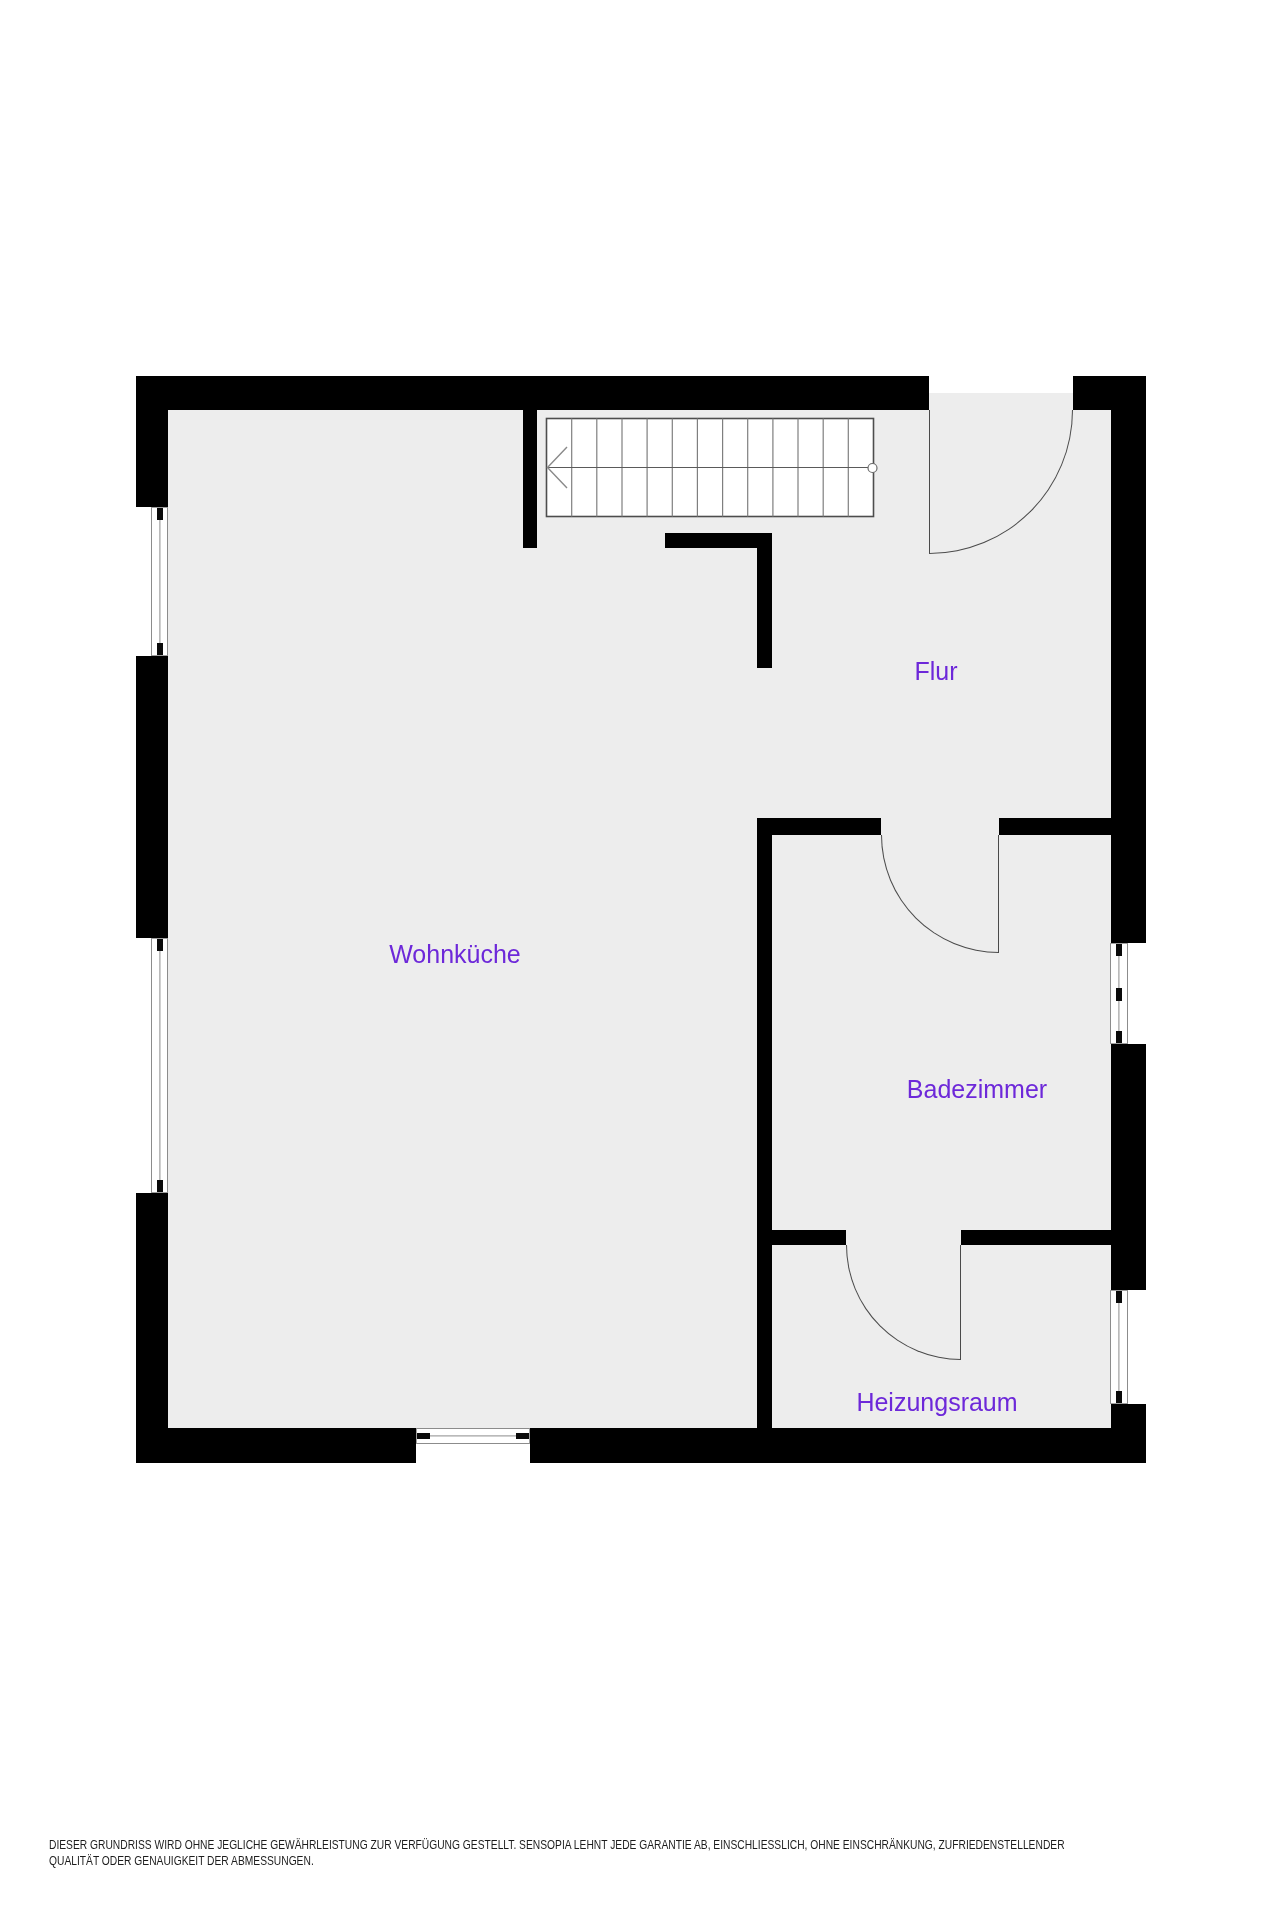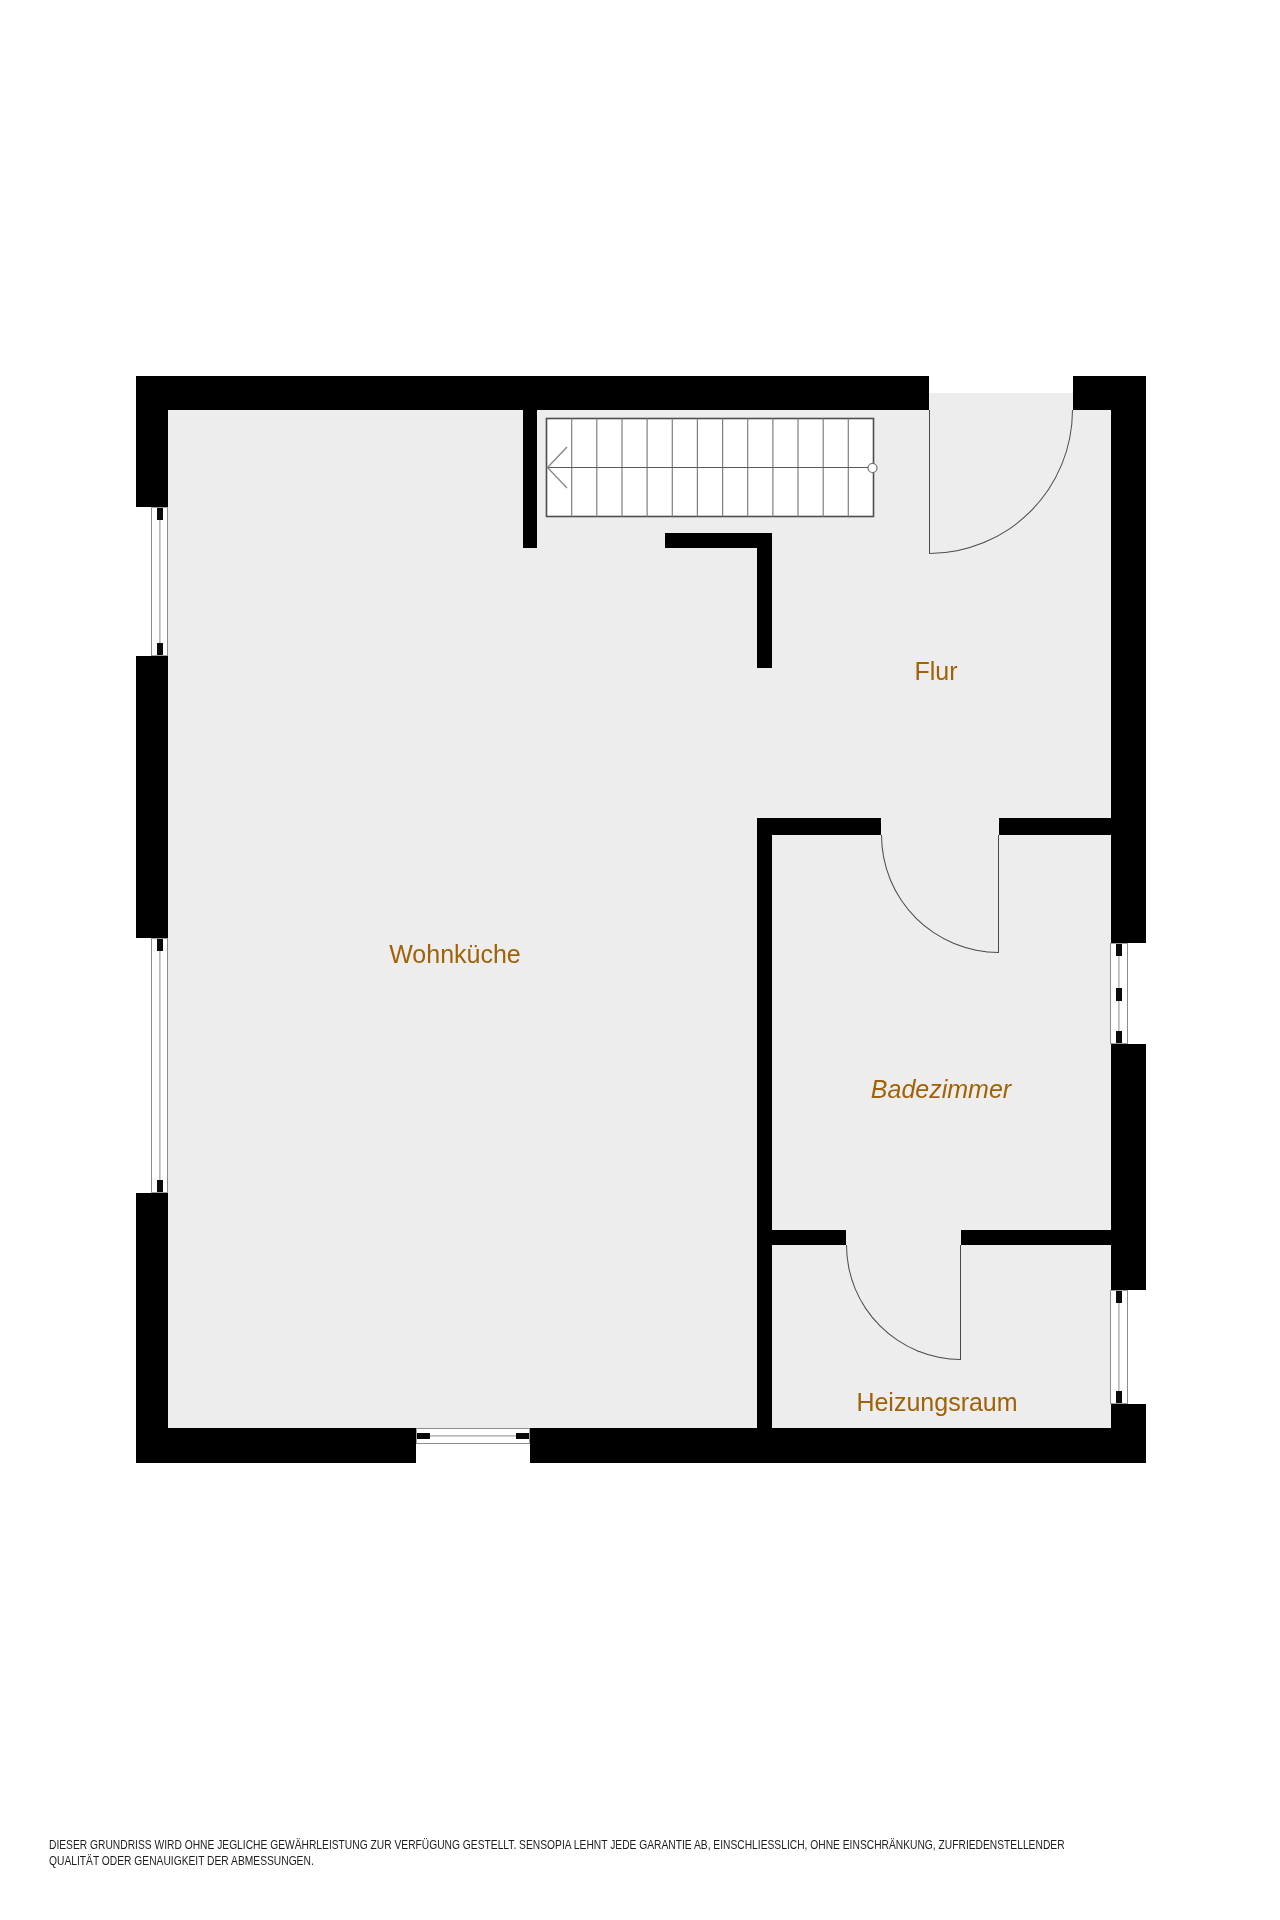--- a/index.html
+++ b/index.html
@@ -18,21 +18,21 @@
   .tick-v{position:absolute;left:50%;transform:translateX(-50%);width:6px;height:12px;background:#0a0a0a;}
   .tick-h{position:absolute;top:50%;transform:translateY(-50%);width:13px;height:6px;background:#0a0a0a;}
   
   .door{position:absolute;box-sizing:border-box;z-index:3;background:transparent;}
   .door-swing-br{border-right:1.3px solid #4a4a4a;border-bottom:1.3px solid #4a4a4a;
                  border-left:1.3px solid #4a4a4a;border-bottom-right-radius:100% 100%;}
   .door-swing-bl{border-left:1.3px solid #4a4a4a;border-bottom:1.3px solid #4a4a4a;
                  border-right:1.3px solid #4a4a4a;border-bottom-left-radius:100% 100%;}
   .stairs{position:absolute;z-index:3;}
   .room-label{position:absolute;z-index:4;transform:translate(-50%,-50%);
-              font-size:25px;color:#a16207;white-space:nowrap;}
+              font-size:25px;color:#6d28d9;white-space:nowrap;}
   .disclaimer{position:absolute;z-index:4;color:#1c1c1c;font-size:13.5px;line-height:16px;
               transform:scaleX(0.76);transform-origin:left top;white-space:nowrap;}
 </style>
 </head>
 <body>
 
 <div id="page">
 
   <div class="floor" style="left:168px;top:410px;width:943px;height:1018px;"></div>
 
@@ -105,21 +105,21 @@
       <line x1="283.2" y1="5.5" x2="283.2" y2="103.5"></line>
       <line x1="308.3" y1="5.5" x2="308.3" y2="103.5"></line>
     </g>
     <line x1="7" y1="54.5" x2="328" y2="54.5" stroke="#5a5a5a" stroke-width="1.1"></line>
     <polyline points="27,34 7.5,54.5 27,75" fill="none" stroke="#8a8a8a" stroke-width="1.4"></polyline>
     <circle cx="332.5" cy="55" r="4.5" fill="#ffffff" stroke="#6a6a6a" stroke-width="1.2"></circle>
   </svg>
 
   <div class="room-label" style="left:455px;top:954px;">Wohnküche</div>
   <div class="room-label" style="left:936px;top:671px;">Flur</div>
-  <div class="room-label" style="left:941px;top:1089px;font-style:italic;">Badezimmer</div>
+  <div class="room-label" style="left:977px;top:1089px;">Badezimmer</div>
   <div class="room-label" style="left:937px;top:1390px;margin-top:12px;">Heizungsraum</div>
 
   <div class="disclaimer" style="left:49px;top:1837px;">
     <div>DIESER GRUNDRISS WIRD OHNE JEGLICHE GEWÄHRLEISTUNG ZUR VERFÜGUNG GESTELLT. SENSOPIA LEHNT JEDE GARANTIE AB, EINSCHLIESSLICH, OHNE EINSCHRÄNKUNG, ZUFRIEDENSTELLENDER</div>
     <div>QUALITÄT ODER GENAUIGKEIT DER ABMESSUNGEN.</div>
   </div>
 
 </div>
 
 </body></html>

